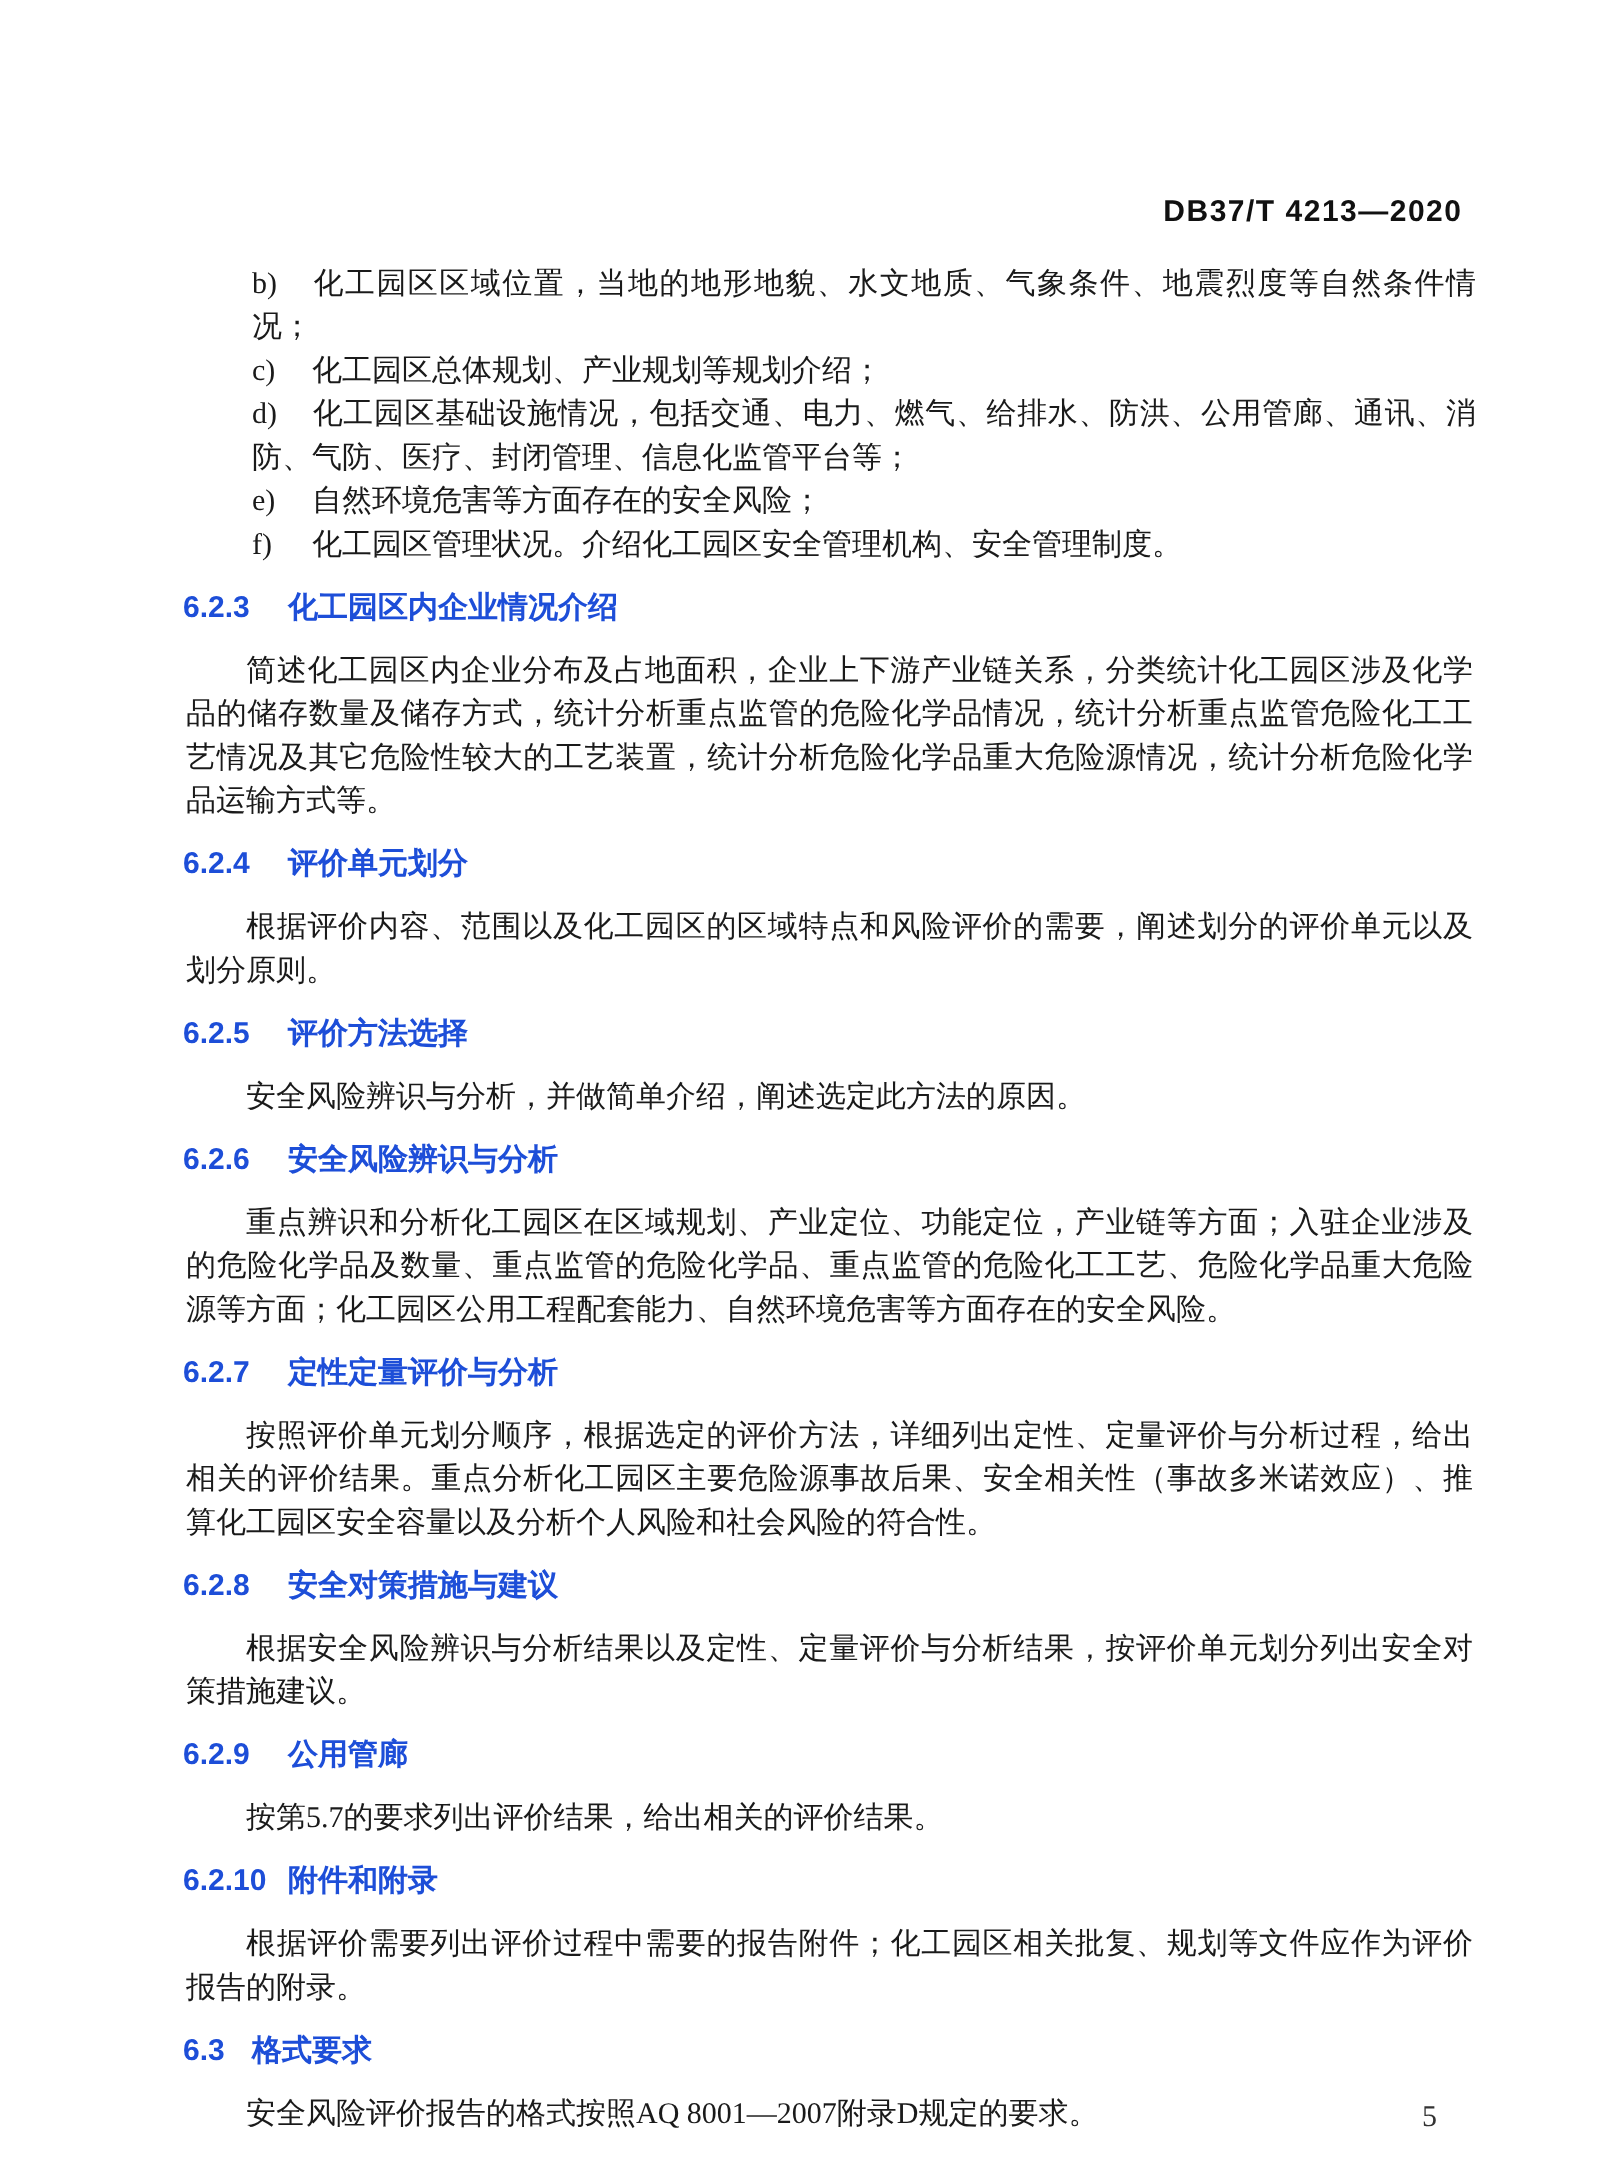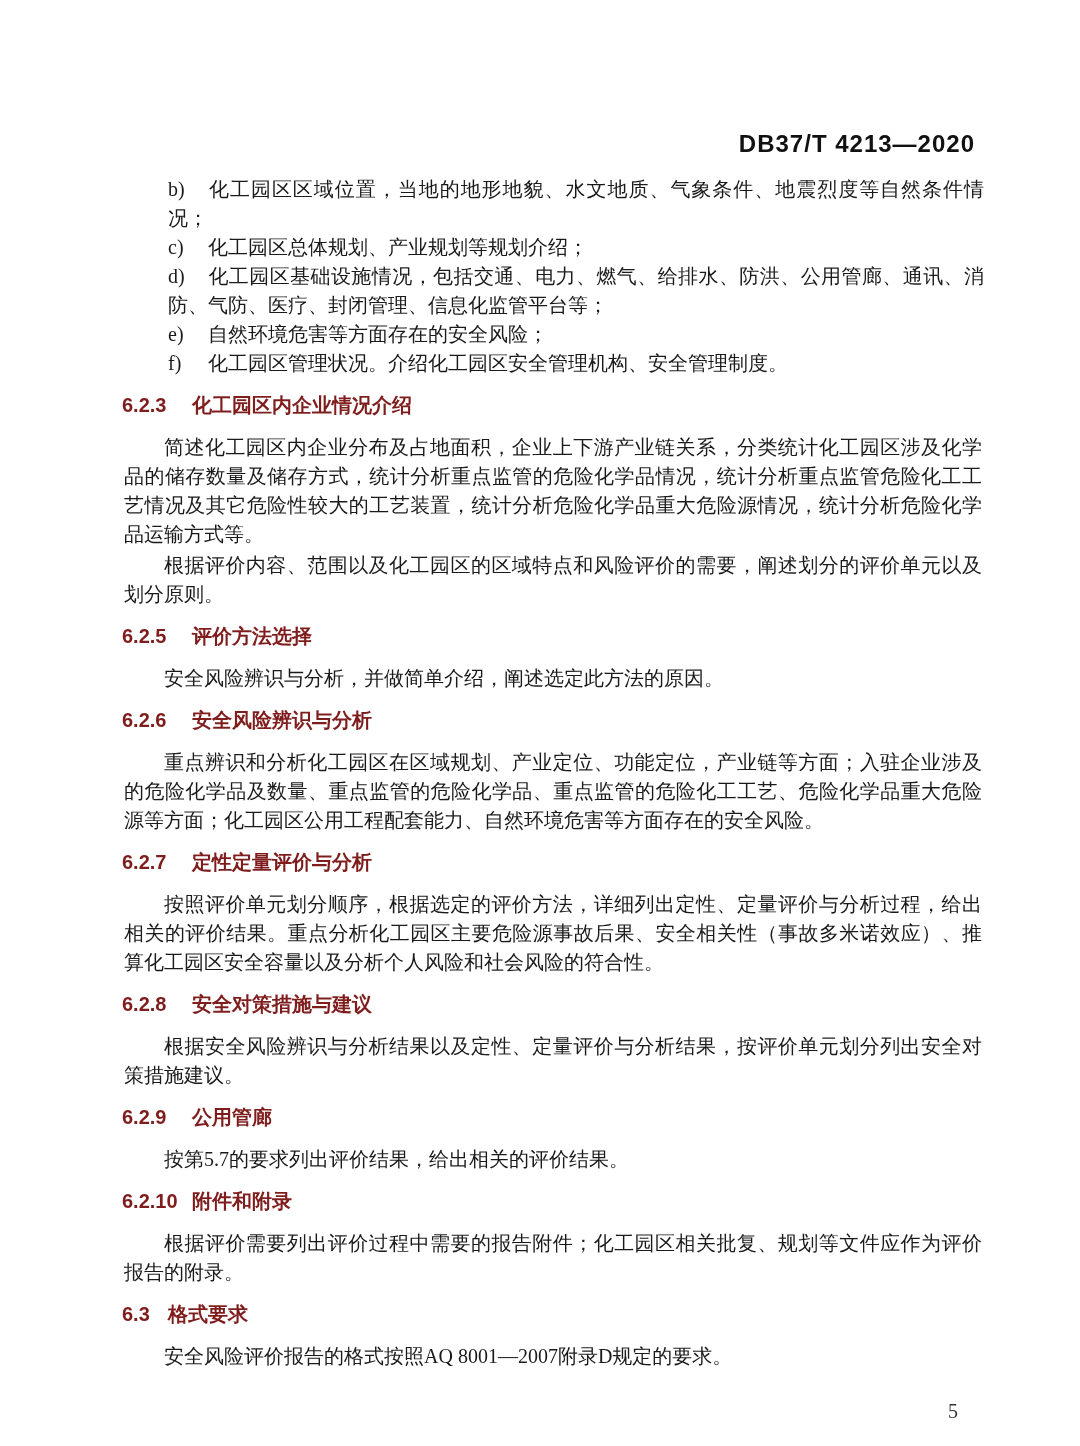--- a/index.html
+++ b/index.html
@@ -11,21 +11,21 @@
     font-family: "Liberation Serif", "DejaVu Serif", serif;
     color: #1a1a1a;
     overflow: hidden;
   }
   .doc-header {
     position: absolute;
     top: 130px;
     right: 105px;
     font-family: "Liberation Sans", "DejaVu Sans", sans-serif;
     font-weight: bold;
-    font-size: 24px;
+    font-size: 20px;
     letter-spacing: 1px;
     color: #111111;
   }
   .content {
     padding: 175px 96px 0 122px;
     font-size: 20px;
     line-height: 29px;
   }
   .alpha-list { margin: 0; }
   .list-item {
@@ -36,21 +36,21 @@
   .item-label {
     display: inline-block;
     min-width: 40px;
   }
   .section-heading {
     margin: 13px 0;
     font-family: "Liberation Sans", "DejaVu Sans", sans-serif;
     font-weight: bold;
     font-size: 20px;
     line-height: 29px;
-    color: #7f1d1d;
+    color: #1d4ed8;
   }
   .section-number {
     display: inline-block;
     min-width: 64px;
     margin-right: 6px;
   }
   .heading-6-3 .section-number { min-width: 40px; }
   .para {
     margin: 2px;
     text-indent: 2em;
@@ -79,20 +79,21 @@
     <div class="list-item"><span class="item-label">e)</span><span>自然环境危害等方面存在的安全风险；</span></div>
     <div class="list-item"><span class="item-label">f)</span><span>化工园区管理状况。介绍化工园区安全管理机构、安全管理制度。</span></div>
   </div>
 
   <div>
     <h3 class="section-heading"><span class="section-number">6.2.3</span><span>化工园区内企业情况介绍</span></h3>
     <p class="para">简述化工园区内企业分布及占地面积，企业上下游产业链关系，分类统计化工园区涉及化学品的储存数量及储存方式，统计分析重点监管的危险化学品情况，统计分析重点监管危险化工工艺情况及其它危险性较大的工艺装置，统计分析危险化学品重大危险源情况，统计分析危险化学品运输方式等。</p>
   </div>
 
   <div>
+    <h3 class="section-heading"><span class="section-number">6.2.4</span><span>评价单元划分</span></h3>
     <p class="para">根据评价内容、范围以及化工园区的区域特点和风险评价的需要，阐述划分的评价单元以及划分原则。</p>
   </div>
 
   <div>
     <h3 class="section-heading"><span class="section-number">6.2.5</span><span>评价方法选择</span></h3>
     <p class="para">安全风险辨识与分析，并做简单介绍，阐述选定此方法的原因。</p>
   </div>
 
   <div>
     <h3 class="section-heading"><span class="section-number">6.2.6</span><span>安全风险辨识与分析</span></h3>

